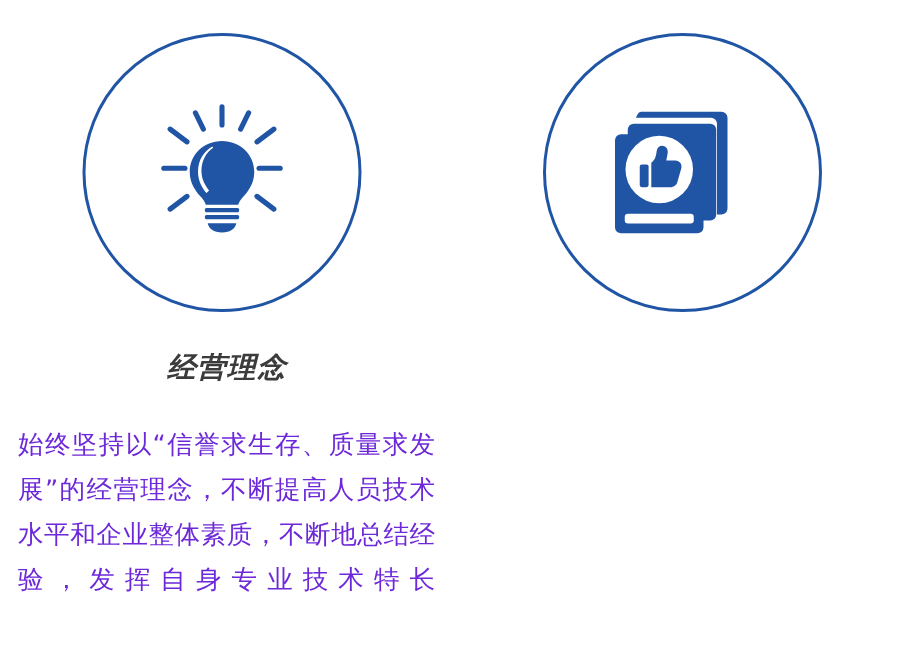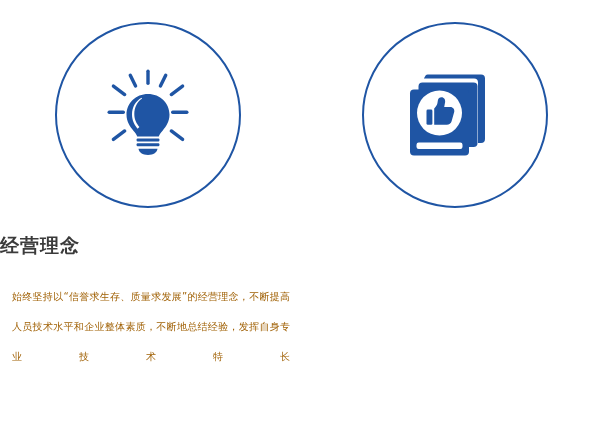--- a/index.html
+++ b/index.html
@@ -46,34 +46,36 @@
   .card-right .icon-badge { left: 59px; }
 
   .icon-badge svg { display: block; }
 
   
   .card-title {
     position: absolute;
     top: 232px;
     left: 0;
     width: 100%;
+    text-align: center;
     font-size: 19px;
     font-weight: bold;
     color: #3b3b3b;
     letter-spacing: 1px;
     line-height: 26px;
+    font-style: italic;
   }
 
   
   .card-body {
     position: absolute;
     top: 282px;
-    font-size: 10px;
+    font-size: 17px;
     line-height: 30px;
-    color: #a16207;
+    color: #6d28d9;
     text-align: justify;
     text-justify: inter-ideograph;
     text-align-last: justify;
     letter-spacing: 0px;
   }
   .card-left .card-body {
     left: 12px;
     width: 278px;
   }
   .card-right .card-title { }

